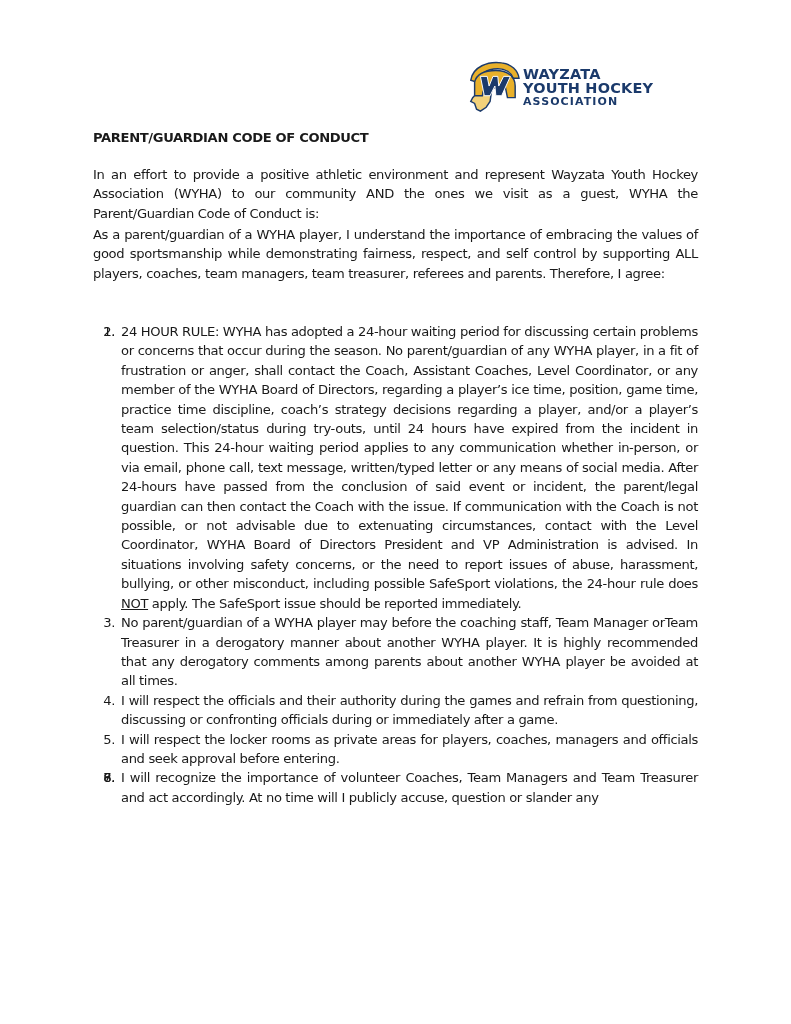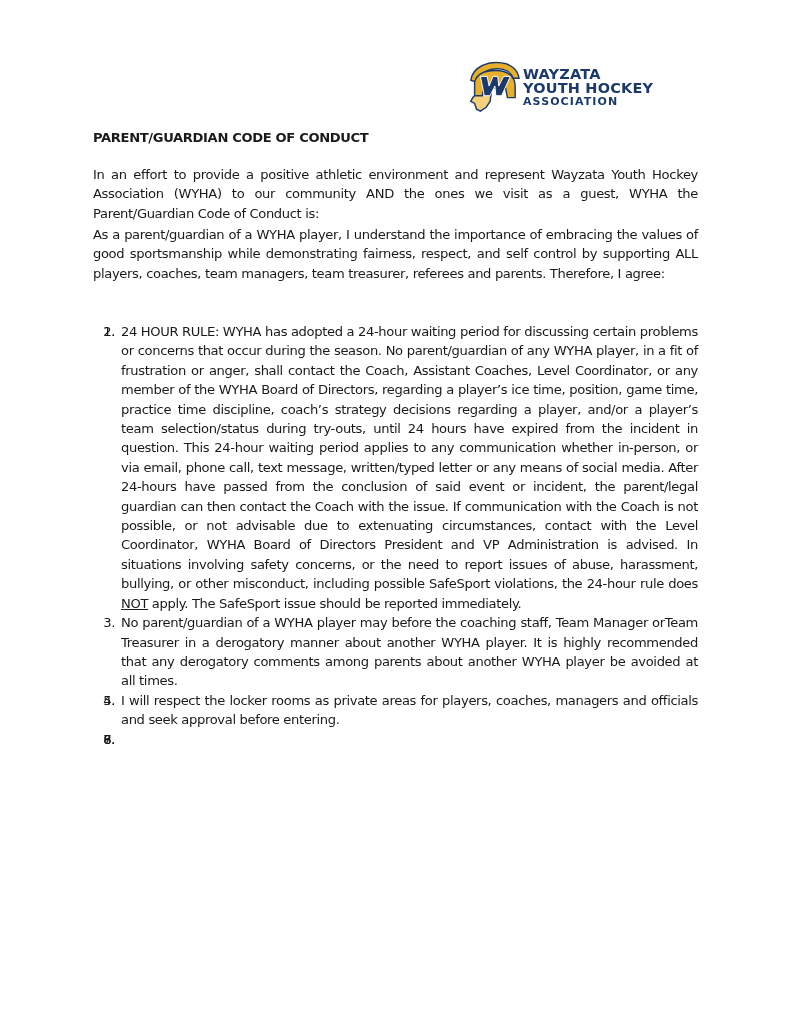--- a/index.html
+++ b/index.html
@@ -63,28 +63,30 @@
     <li>
       <span class="num">2.</span>
       <span><span>24 HOUR RULE: WYHA has adopted a 24-hour waiting period for discussing certain problems or concerns that occur during the season. No parent/guardian of any WYHA player, in a fit of frustration or anger, shall contact the Coach, Assistant Coaches, Level Coordinator, or any member of the WYHA Board of Directors, regarding a player’s ice time, position, game time, practice time discipline, coach’s strategy decisions regarding a player, and/or a player’s team selection/status during try-outs, until 24 hours have expired from the incident in question. This 24-hour waiting period applies to any communication whether in-person, or via email, phone call, text message, written/typed letter or any means of social media. After 24-hours have passed from the conclusion of said event or incident, the parent/legal guardian can then contact the Coach with the issue. If communication with the Coach is not possible, or not advisable due to extenuating circumstances, contact with the Level Coordinator, WYHA Board of Directors President and VP Administration is advised. In situations involving safety concerns, or the need to report issues of abuse, harassment, bullying, or other misconduct, including possible SafeSport violations, the 24-hour rule does </span><span class="underline">NOT</span><span> apply. The SafeSport issue should be reported immediately.</span></span>
     </li>
     <li>
       <span class="num">3.</span>
       <span>No parent/guardian of a WYHA player may before the coaching staff, Team Manager orTeam Treasurer in a derogatory manner about another WYHA player. It is highly recommended that any derogatory comments among parents about another WYHA player be avoided at all times.</span>
     </li>
     <li>
       <span class="num">4.</span>
+      <span>I will respect the officials and their authority during the games and refrain from questioning, discussing or confronting officials during or immediately after a game.</span>
     </li>
     <li>
       <span class="num">5.</span>
       <span>I will respect the locker rooms as private areas for players, coaches, managers and officials and seek approval before entering.</span>
     </li>
     <li>
       <span class="num">6.</span>
     </li>
     <li>
       <span class="num">7.</span>
     </li>
     <li>
       <span class="num">8.</span>
+      <span>I will recognize the importance of volunteer Coaches, Team Managers and Team Treasurer and act accordingly. At no time will I publicly accuse, question or slander any</span>
     </li>
   </ol>
 </div>
 
 </body></html>

